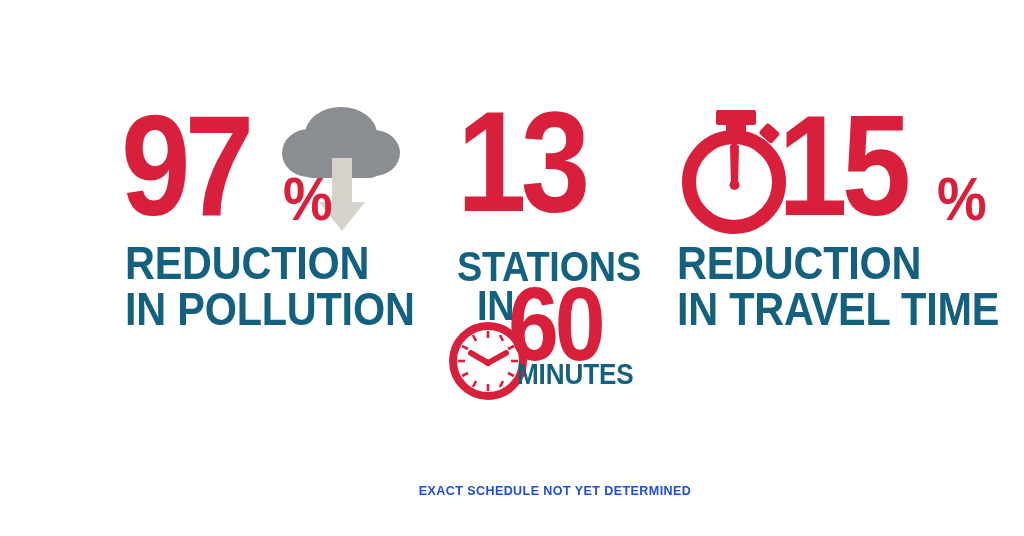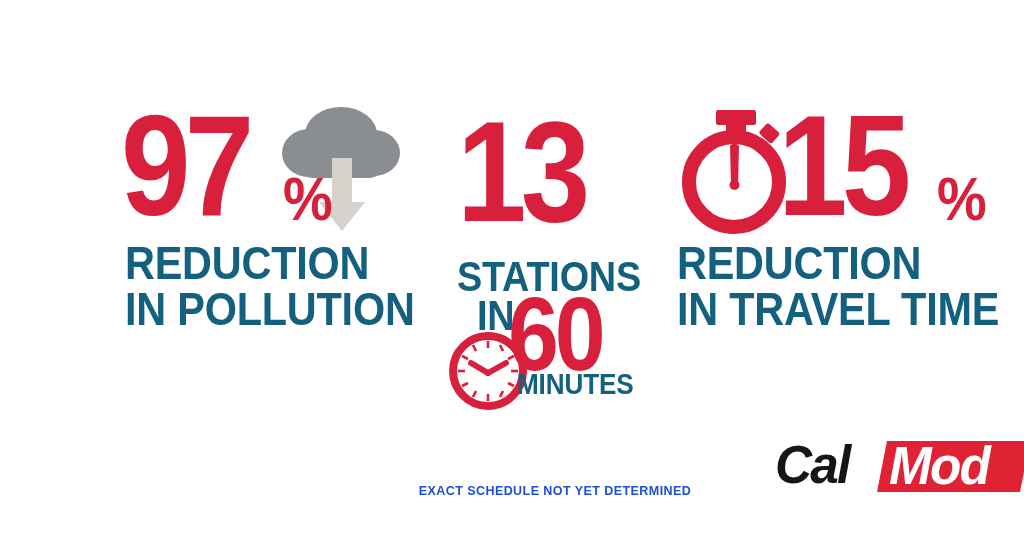--- a/index.html
+++ b/index.html
@@ -83,21 +83,21 @@
     font-size: 46px;
   }
   #line-pollution {
     position: absolute;
     left: 82px;
     top: 287px;
     font-size: 46px;
   }
 
   
-  #panel-stations { position: absolute; left: 392px; top: 10px; width: 230px; height: 410px; }
+  #panel-stations { position: absolute; left: 392px; top: 0; width: 230px; height: 410px; }
 
   #stat-13 {
     position: absolute;
     left: 22px;
     top: 104px;
     font-size: 142px;
   }
   #label-stations {
     position: absolute;
     left: 22px;
@@ -315,19 +315,14 @@
 
     <div id="pct-15" class="pct">%</div>
 
     <div id="line-reduction-2" class="cap">REDUCTION</div>
 
     <div id="line-travel-time" class="cap">IN TRAVEL TIME</div>
   </div>
 
   <div id="footnote">EXACT SCHEDULE NOT YET DETERMINED</div>
 
-  <div id="calmod-logo">
-    <div id="logo-mod-box"></div>
-    <div id="logo-cal">Cal</div>
-    <div id="logo-mod">Mod</div>
-  </div>
 
 </div>
 
 </body></html>

